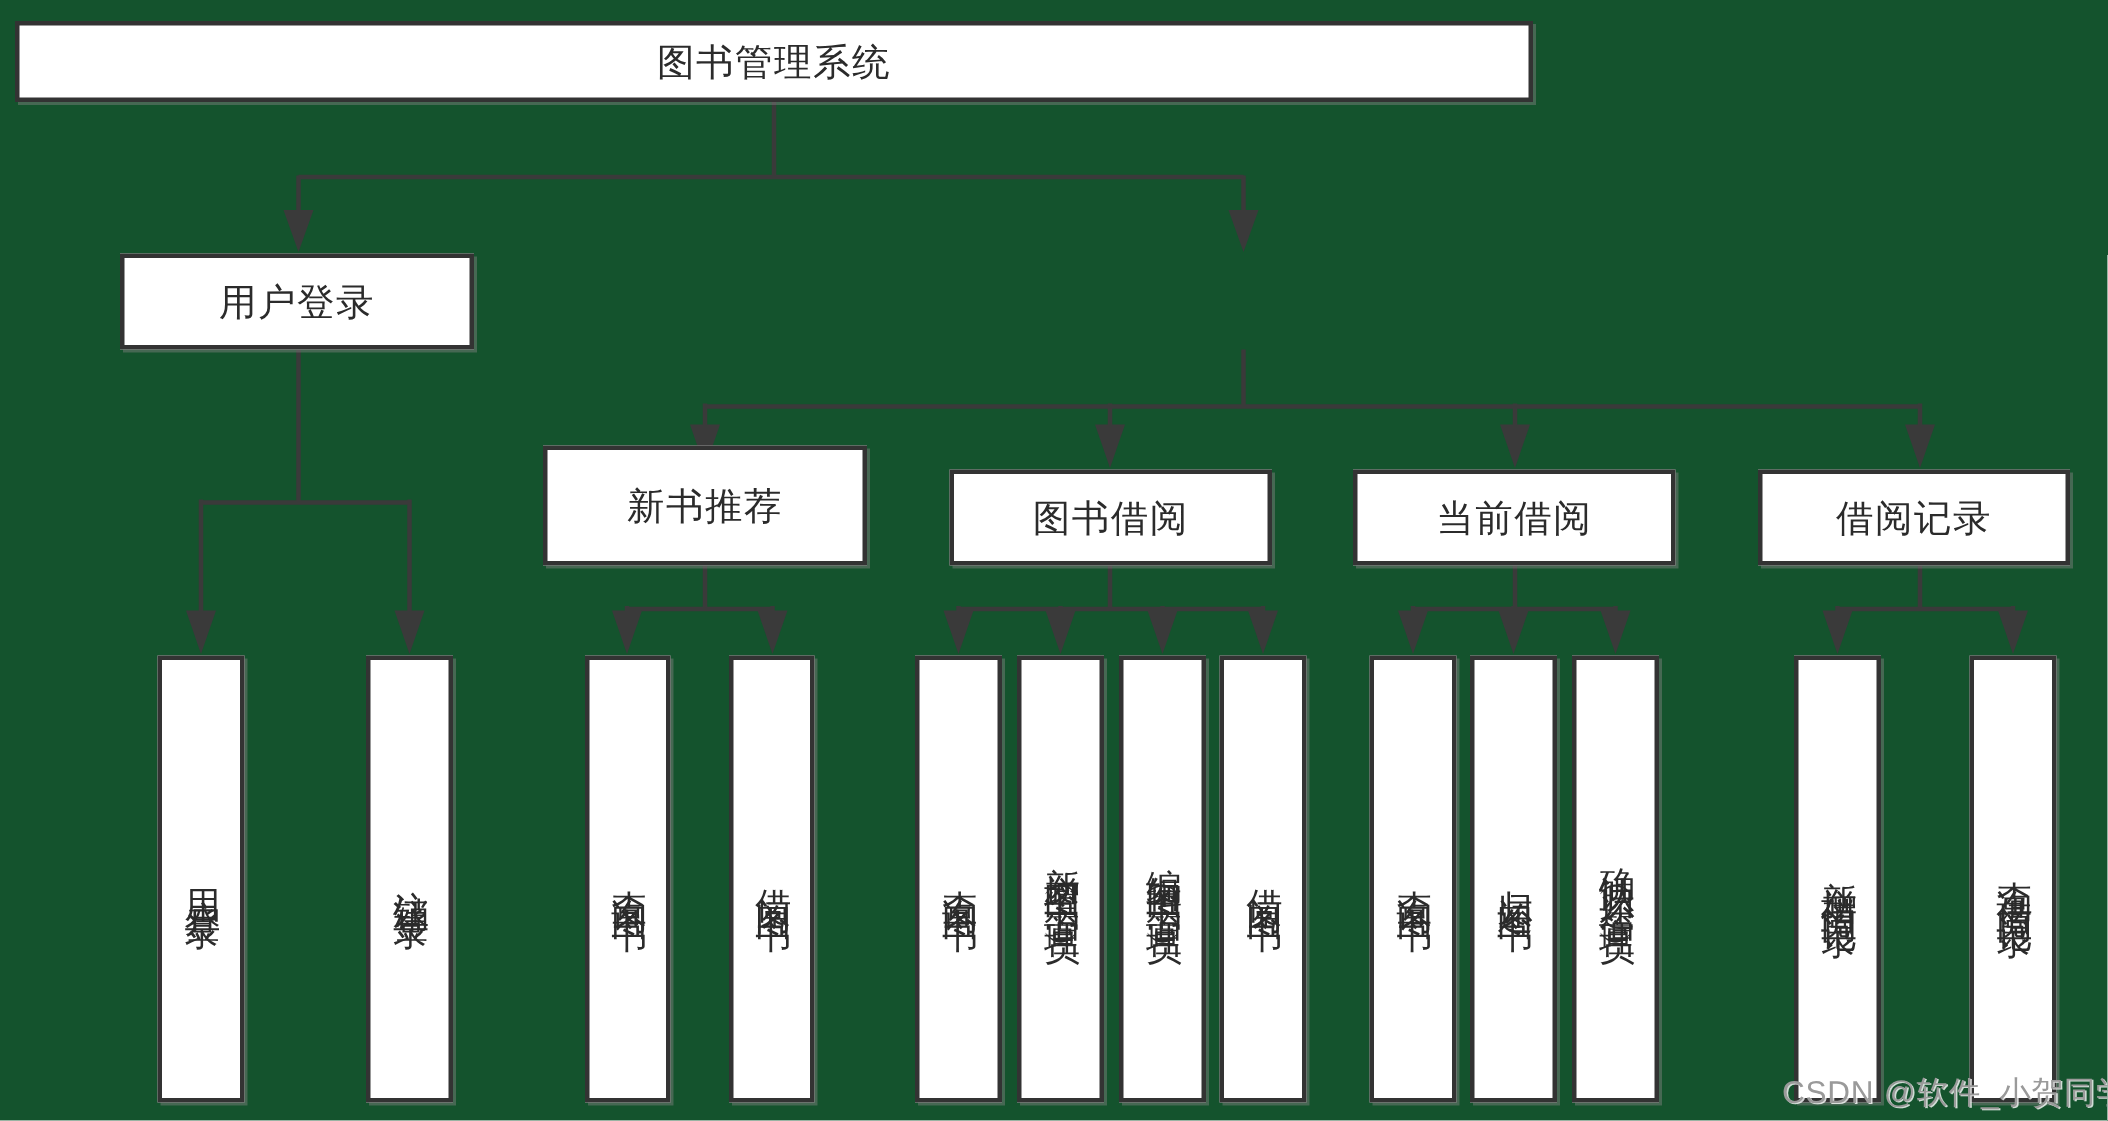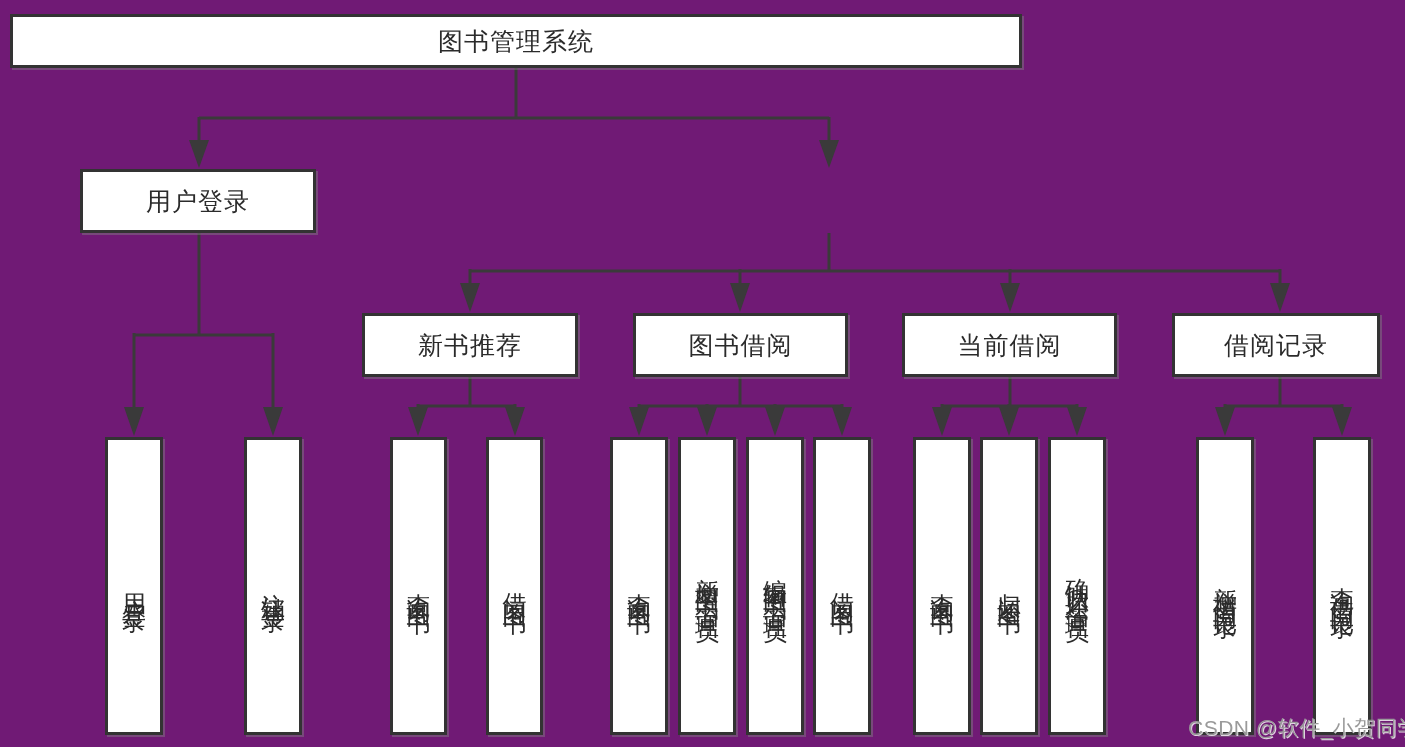--- a/index.html
+++ b/index.html
@@ -1,19 +1,19 @@
 <!DOCTYPE html>
 <html><head>
 <meta charset="utf-8">
 <style>
   html,body{margin:0;padding:0;background:#ffffff;}
   .stage{
     position:relative;
     width:1405px;height:747px;
-    background:#701a75;
+    background:#14532d;
     font-family:"Liberation Sans","DejaVu Sans",sans-serif;
     overflow:hidden;
   }
   .connectors{position:absolute;left:0;top:0;width:1405px;height:747px;}
   .node{
     position:absolute;
     box-sizing:border-box;
     border:3px solid #333333;
     background:#ffffff;
     display:flex;align-items:center;justify-content:center;
@@ -26,21 +26,21 @@
     font-size:24px;
     line-height:1;
     letter-spacing:6px;
     color:#2b2b2b;
     white-space:nowrap;
   }
   
   #n-root          {left:10px;  top:14px;  width:1012px; height:54px;}
   #n-user-login    {left:80px;  top:169px; width:236px;  height:64px;}
   #n-book-mgmt     {left:712px; top:169px; width:233px;  height:64px;}
-  #n-new-book-rec  {left:362px; top:313px; width:216px;  height:64px;text-align:center;}
+  #n-new-book-rec  {left:362px; top:297px; width:216px;  height:80px;text-align:center;}
   #n-book-borrow   {left:633px; top:313px; width:215px;  height:64px;}
   #n-current-borrow{left:902px; top:313px; width:215px;  height:64px;}
   #n-borrow-record {left:1172px;top:313px; width:208px;  height:64px;}
   
   .vnode{top:437px;height:298px;width:58px;}
   #l-ul-login   {left:105px;}
   #l-ul-logout  {left:244px;}
   #l-nbr-query  {left:390px;width:57px;}
   #l-nbr-borrow {left:486px;width:57px;}
   #l-bb-query   {left:610px;}

